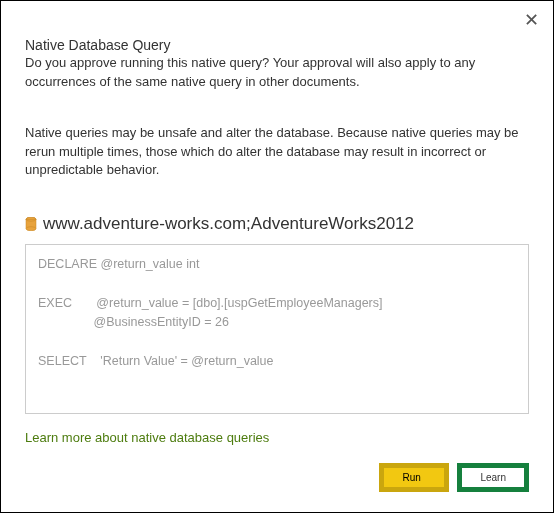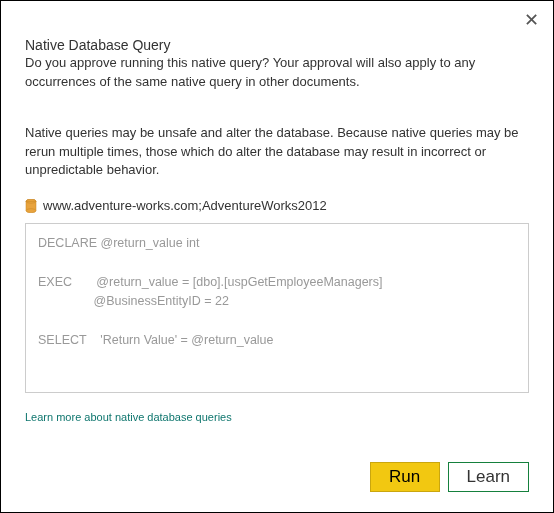--- a/index.html
+++ b/index.html
@@ -36,74 +36,74 @@
     .approval-text {
       font-size: 13px;
       color: #333;
       line-height: 1.45;
       margin-bottom: 32px;
     }
     .warning-text {
       font-size: 13px;
       color: #333;
       line-height: 1.45;
-      margin-bottom: 18px;
+      margin-bottom: 34px;
     }
     .source-row {
       display: flex;
       align-items: center;
       gap: 6px;
       margin-bottom: 10px;
     }
     .db-icon {
       width: 12px;
       height: 14px;
       display: inline-block;
     }
     .db-icon svg {
       display: block;
     }
     .source-text {
-      font-size: 13px;
+      font-size: 17px;
       color: #333;
     }
     .query-box {
       border: 1px solid #ccc;
       width: 100%;
       height: 170px;
       padding: 10px 12px;
       font-family: "Segoe UI", Tahoma, sans-serif;
       font-size: 12.5px;
       color: #999;
       line-height: 1.55;
       white-space: pre;
       overflow: hidden;
       margin-bottom: 14px;
     }
     .learn-link {
-      font-size: 11px;
-      color: #0f766e;
+      font-size: 13px;
+      color: #4d7c0f;
       text-decoration: none;
       cursor: pointer;
     }
     .button-row {
       position: absolute;
       bottom: 20px;
       right: 24px;
       display: flex;
       gap: 8px;
     }
     .btn {
-      font-size: 17px;
+      font-size: 10px;
       padding: 4px 18px;
-      border: 1px solid #15803d;
+      border: 5px solid #15803d;
       cursor: pointer;
       font-family: inherit;
       min-width: 70px;
-      text-align: center;
+      text-align: left;
     }
     .btn-run {
       background: #f2c811;
       border-color: #caa60e;
       color: #000;
     }
     .btn-cancel {
       background: #fff;
       color: #333;
     }
@@ -129,21 +129,21 @@
       <ellipse cx="6" cy="11.7" rx="5" ry="2" fill="#e8a33d" stroke="#c78520" stroke-width="0.5"></ellipse>
       <ellipse cx="6" cy="2.2" rx="5" ry="2" fill="none" stroke="#c78520" stroke-width="0.5"></ellipse>
     </svg>
   </span>
   <span class="source-text">www.adventure-works.com;AdventureWorks2012</span>
 </div>
 
 <div class="query-box">DECLARE @return_value int
 
 EXEC       @return_value = [dbo].[uspGetEmployeeManagers]
-                @BusinessEntityID = 22
+                @BusinessEntityID = 26
 
 SELECT    'Return Value' = @return_value</div>
 
 <a class="learn-link">Learn more about native database queries</a>
 
 <div class="button-row">
   <button class="btn btn-run">Run</button>
   <button class="btn btn-cancel">Learn</button>
 </div>
 

